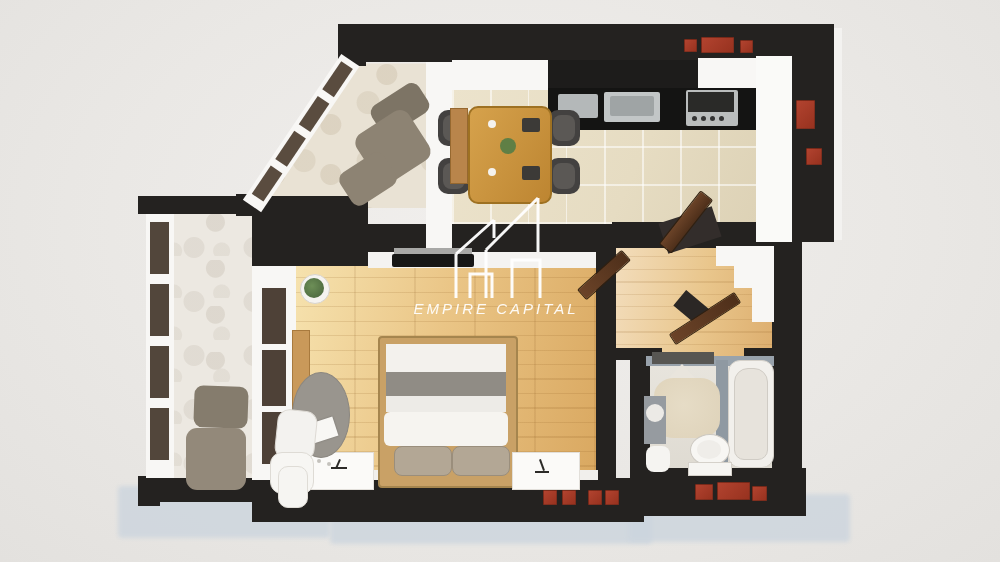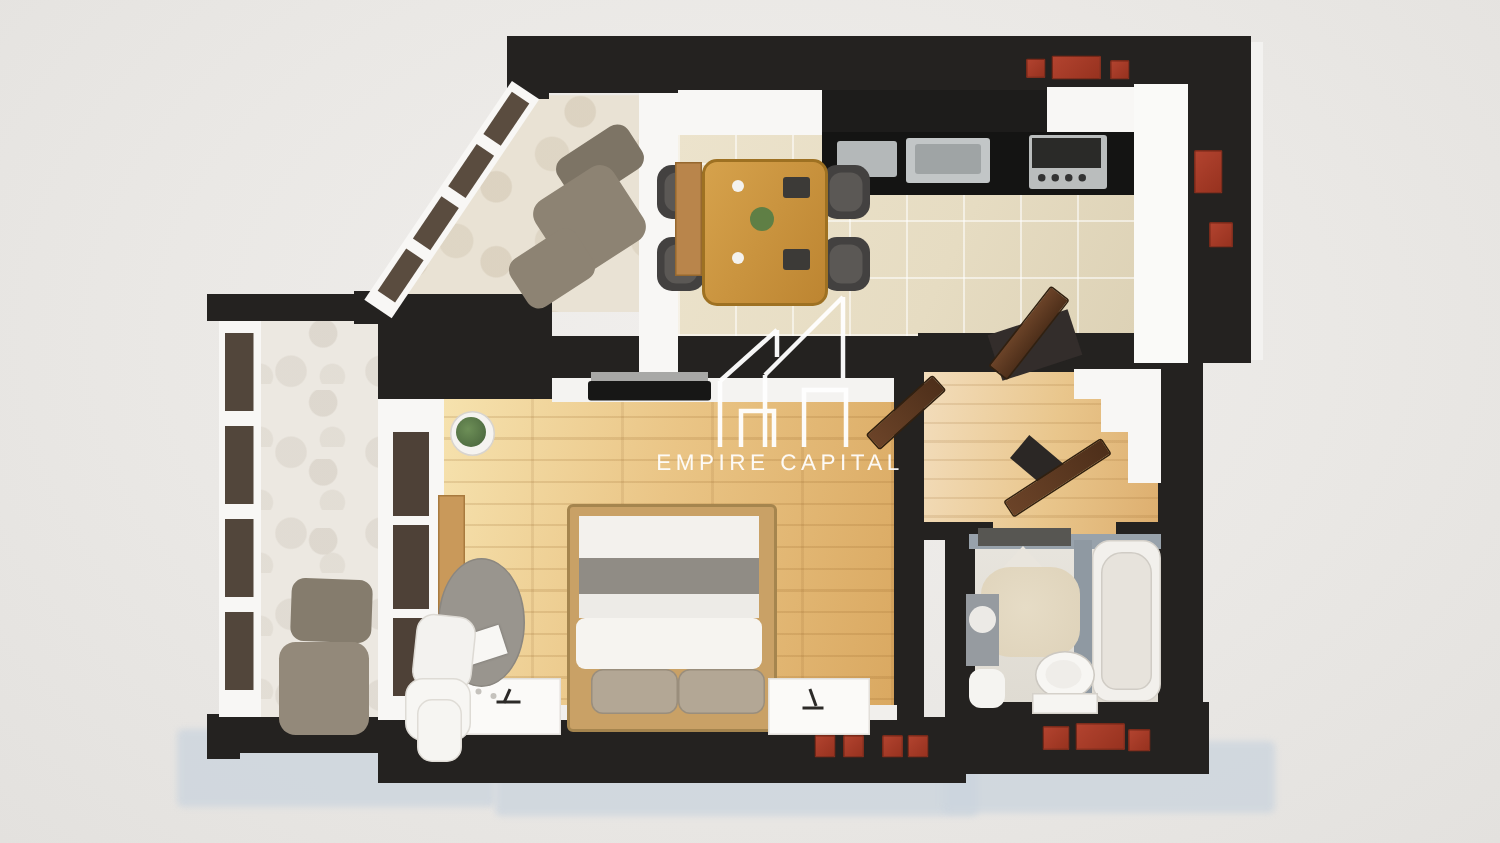--- a/index.html
+++ b/index.html
@@ -203,21 +203,21 @@
   <div class="abs brick" style="left:796px;top:100px;width:17px;height:27px;"></div>
   <div class="abs brick" style="left:806px;top:148px;width:14px;height:15px;"></div>
   <div class="abs brick" style="left:695px;top:484px;width:16px;height:14px;"></div>
   <div class="abs brick" style="left:717px;top:482px;width:31px;height:16px;"></div>
   <div class="abs brick" style="left:752px;top:486px;width:13px;height:13px;"></div>
   <div class="abs brick" style="left:543px;top:490px;width:12px;height:13px;"></div>
   <div class="abs brick" style="left:562px;top:490px;width:12px;height:13px;"></div>
   <div class="abs brick" style="left:588px;top:490px;width:12px;height:13px;"></div>
   <div class="abs brick" style="left:605px;top:490px;width:12px;height:13px;"></div>
 
-  <div class="abs" style="left:428px;top:192px;width:184px;height:128px;opacity:.96;">
+  <div class="abs" style="left:404px;top:192px;width:184px;height:128px;opacity:.96;font-style:italic;">
     <svg style="position:absolute;left:40px;top:2px;" width="102" height="104" viewBox="0 0 102 104">
       <g fill="none" stroke="#ffffff" stroke-width="3">
         <path d="M94 4 V58"></path>
         <path d="M94 4 L42 56"></path>
         <path d="M42 56 V104"></path>
         <path d="M12 60 L50 26"></path>
         <path d="M50 26 V44"></path>
         <path d="M12 60 V104"></path>
         <path d="M26 104 V80 H48 V104"></path>
         <path d="M68 104 V66 H96 V104"></path>

